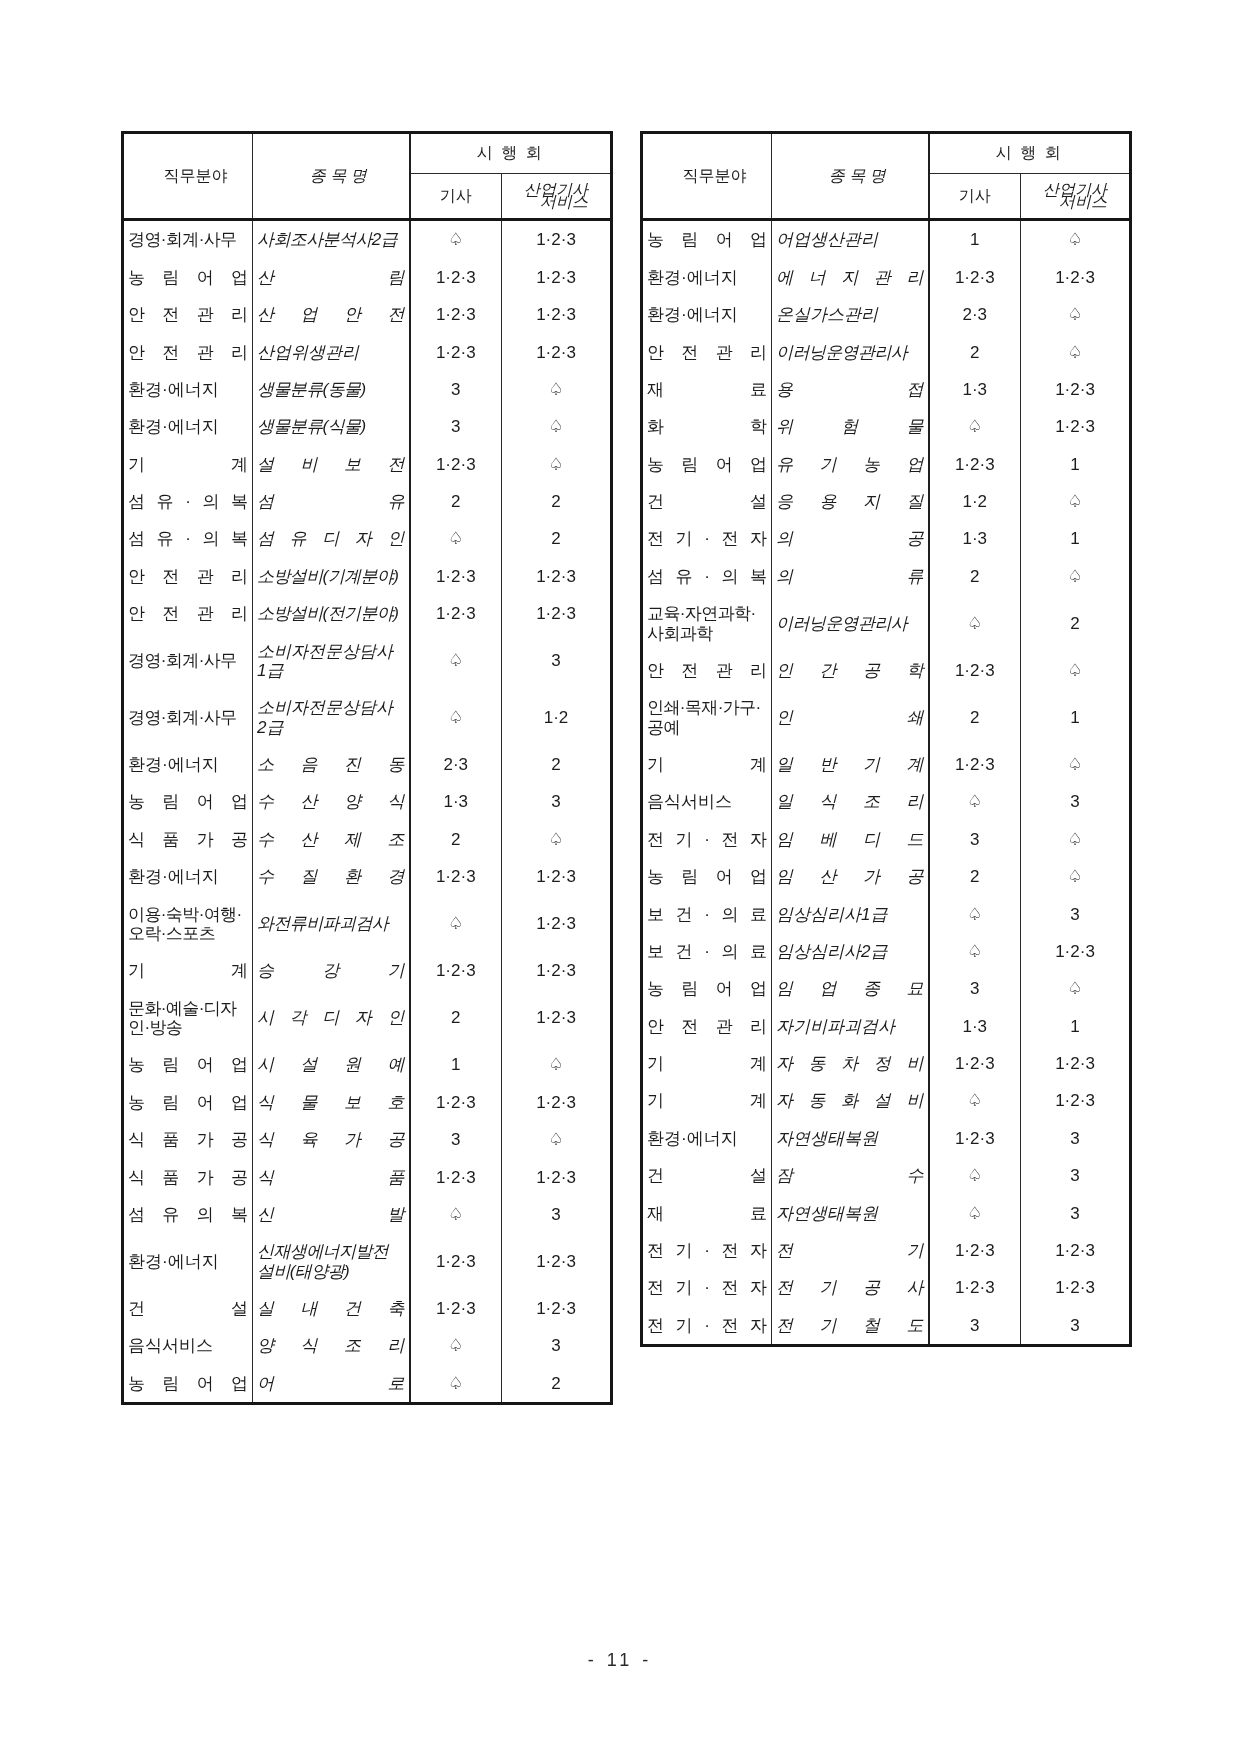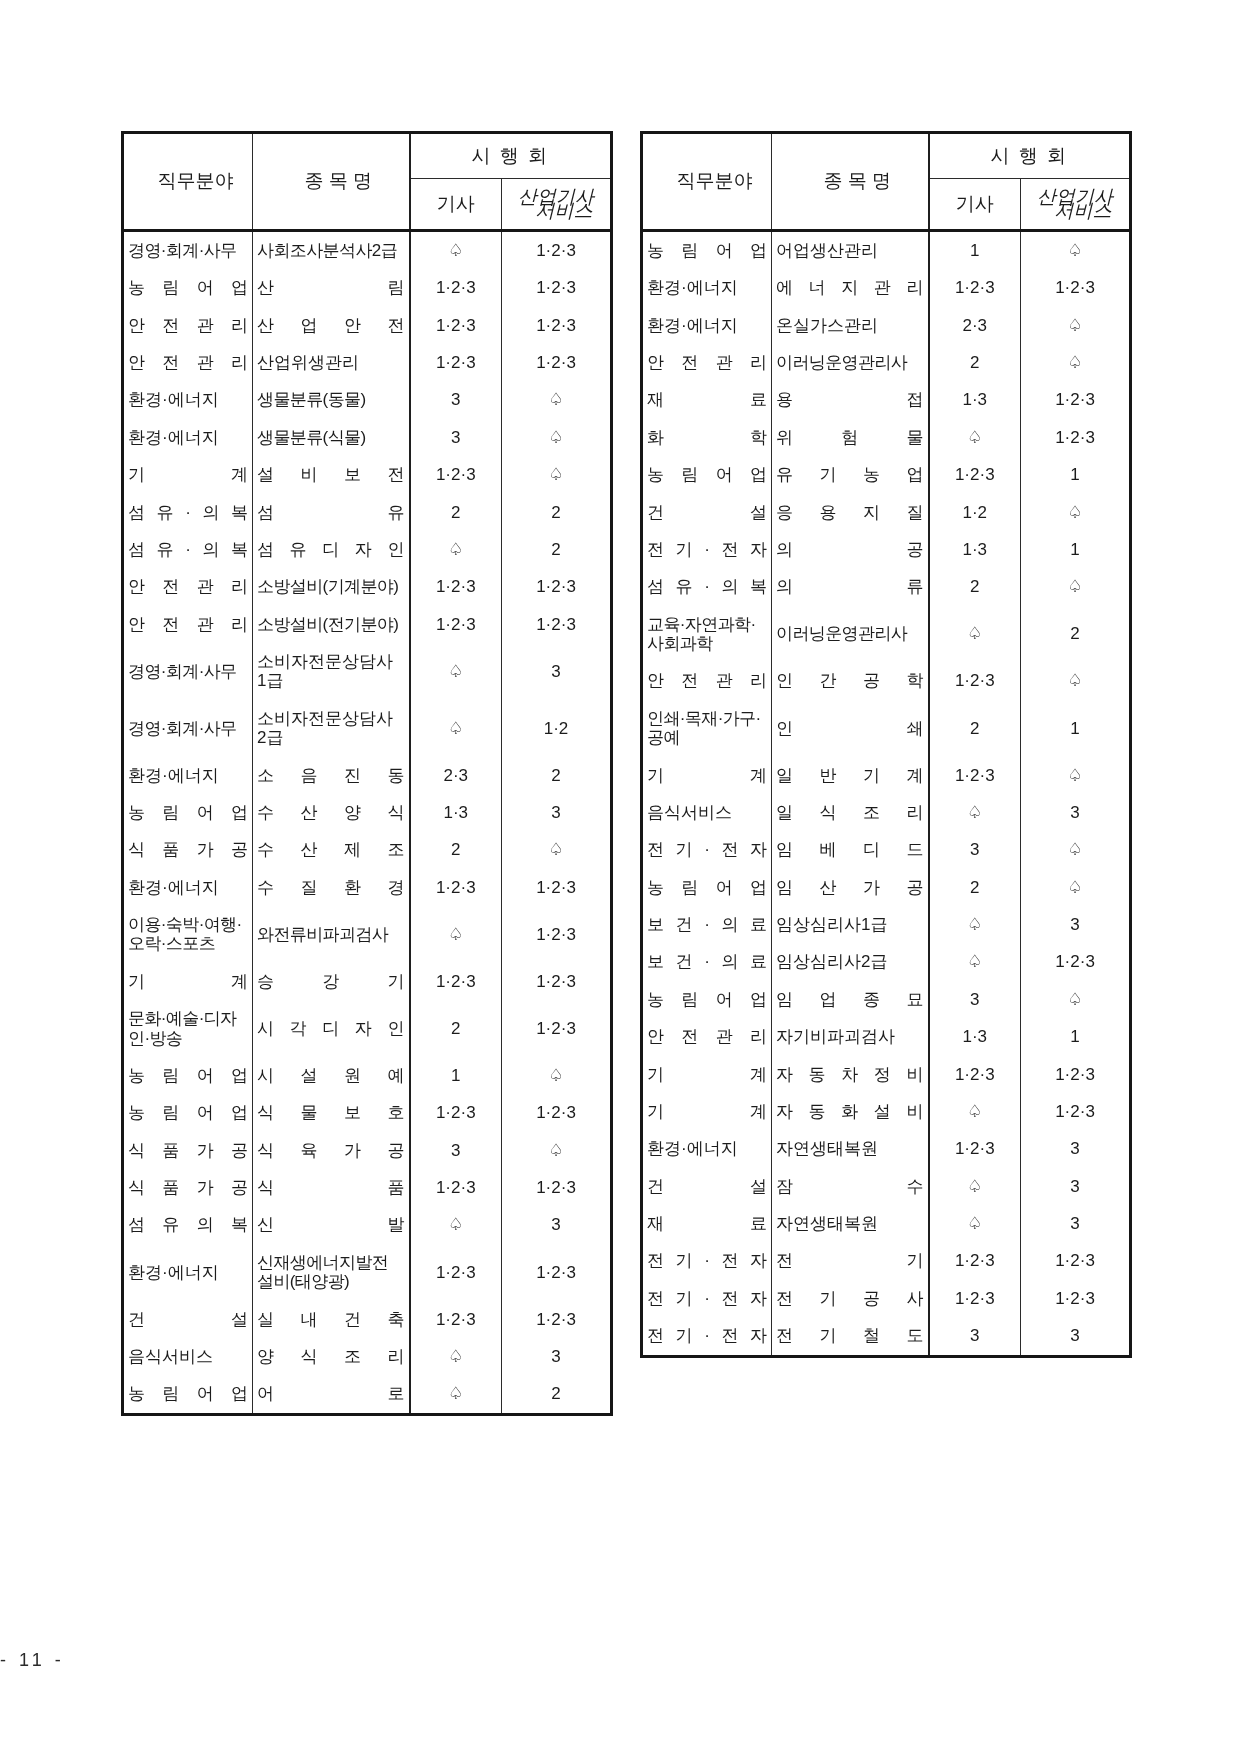--- a/index.html
+++ b/index.html
@@ -22,46 +22,46 @@
   col.w-subject{ width:157px; }
   col.w-gisa   { width:92px;  }
   col.w-sanup  { width:110px; }
 
   .qual th, .qual td {
     border-left:1px solid #2b2b2b; border-right:1px solid #2b2b2b;
     padding:9px 4px;
     vertical-align:middle;
   }
   .qual thead th {
-    font-weight:normal; font-size:19px; text-align:center;
+    font-weight:normal; font-size:16px; text-align:center;
     border-bottom:1px solid #2b2b2b;
   }
   .qual thead tr:last-child th { border-bottom:3px solid #161616; }
   .qual thead th.h-field, .qual thead th.h-subject { border-bottom:3px solid #161616;padding-left:19px; }
-  .h-subject, td.col-subject { border-right:2px solid #1f1f1f !important; }
+  .h-subject, td.col-subject { border-right:2px solid #1f1f1f !important;font-style:italic; }
   .h-exam { padding:5px 4px; letter-spacing:2px; }
   .h-gisa { padding:10px 4px;margin-left:24px; }
   .h-sanup { padding:4px 2px; font-size:18px;font-style:italic; }
   .h-sanup .sanup1, .h-sanup .sanup2 { display:block; line-height:0.92; }
   .h-sanup .sanup2 { transform:translateX(8px); margin-top:-3px; }
 
   .qual tbody td {
     border-top:none; border-bottom:none;
     font-size:17px; line-height:1.14;
   }
   td.col-field, td.col-subject {
     text-align:justify; text-align-last:justify;
     word-break:break-all; overflow:hidden;
   }
   td.col-gisa, td.col-sanup { text-align:center; text-align-last:center; }
   td.condensed { font-size:14.5px; letter-spacing:-0.6px; }
 
   .page-footer {
     position:absolute; top:1650px; left:0; width:1240px;
-    font-size:18px; letter-spacing:4px;
+    text-align:center; font-size:18px; letter-spacing:4px;
     color:#2a2a2a;
   }
 </style>
 </head>
 <body>
 
 <div class="page">
   <div class="tables-wrap">
 
     <table class="qual">

